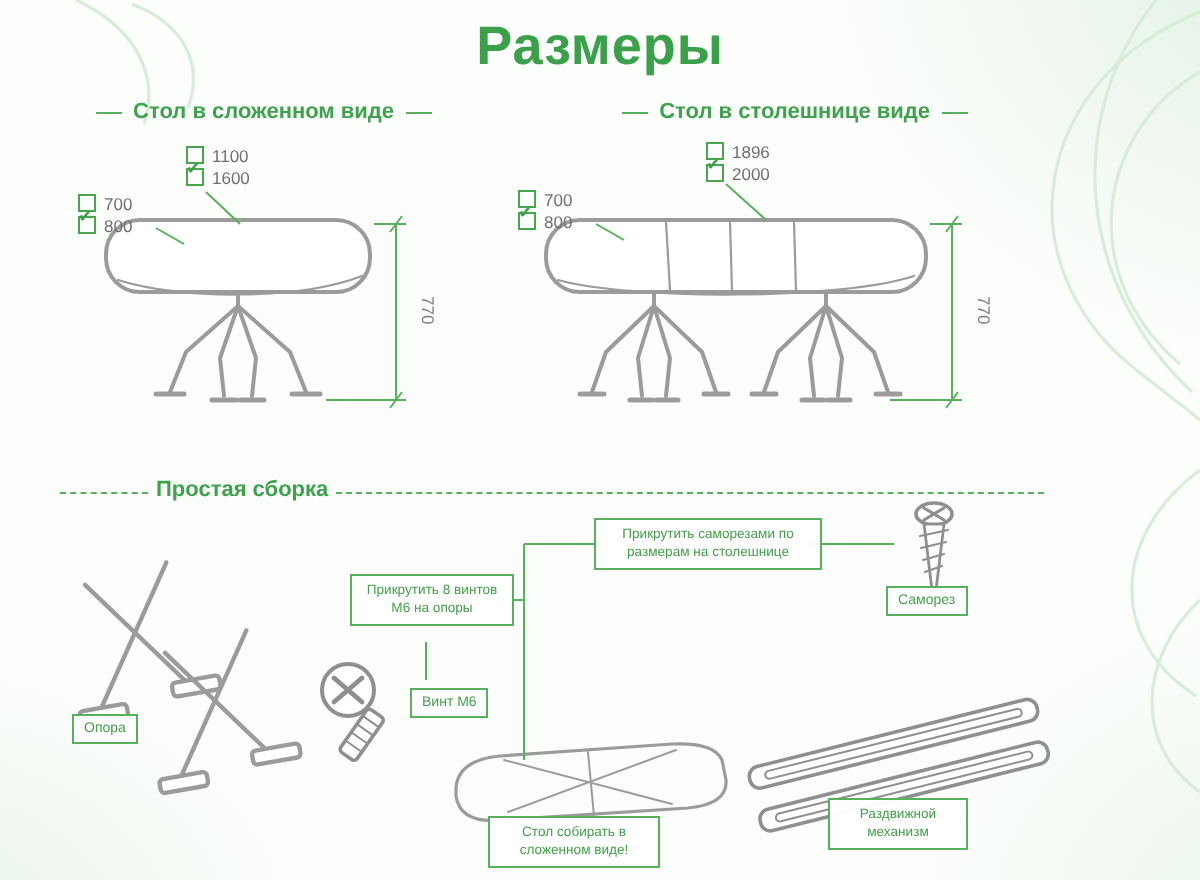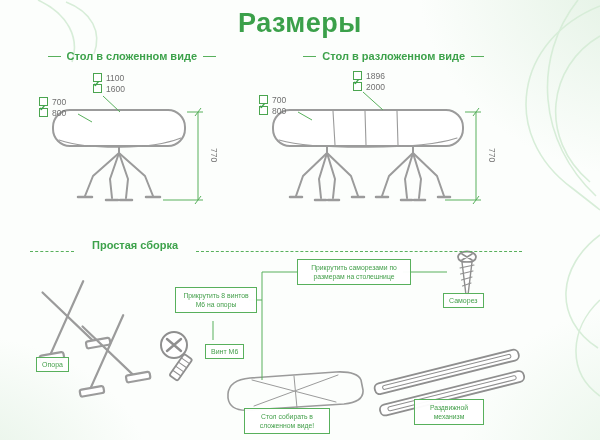--- a/index.html
+++ b/index.html
@@ -17,21 +17,21 @@
   .overlay{position:absolute;left:0;top:0;z-index:1;pointer-events:none;}
   .drawing{z-index:1;}
   .title{text-align:center;font-size:27px;font-weight:bold;color:#3ba04a;letter-spacing:.5px;z-index:2;}
   .hdr{display:flex;align-items:center;justify-content:flex-end;gap:6px;color:#3da24b;font-weight:bold;font-size:11px;z-index:2;white-space:nowrap;}
   .hdr .dash{width:13px;border-top:1.6px solid #58b05c;height:0;}
   .dims{z-index:2;}
   .dim-row{display:flex;align-items:center;gap:4px;height:11px;}
   .cb{width:7px;height:7px;border:1px solid #4aa54f;display:inline-block;position:relative;background:#fff;flex:0 0 auto;}
   .cb .tick{position:absolute;left:-1px;top:-5px;font-size:9px;color:#3da24b;font-weight:bold;line-height:1;}
   .dim-val{font-size:8.5px;color:#6f6f6f;}
-  .divider{display:flex;align-items:flex-end;gap:18px;z-index:2;}
+  .divider{display:flex;align-items:center;gap:4px;z-index:2;}
   .dline{border-top:1.6px dashed #58b05c;height:0;display:inline-block;}
   .dlabel{color:#3da24b;font-weight:bold;font-size:11px;transform:translateY(-1px);white-space:nowrap;}
   .tag{position:absolute;border:1px solid #58b05c;background:rgba(255,255,255,.96);color:#45a04c;text-align:center;
        padding:2px 5px;font-size:7px;line-height:1.3;z-index:2;white-space:nowrap;}
   .callout{position:absolute;border:1px solid #58b05c;background:rgba(255,255,255,.96);color:#45a04c;text-align:center;
        padding:3px 4px;font-size:6.8px;line-height:1.35;z-index:2;}
 </style>
 </head>
 <body>
 
@@ -51,21 +51,21 @@
 
   <div class="title abs" style="left:0;top:8px;width:600px">Размеры</div>
 
   <div class="hdr abs" style="left:40px;top:50px;width:176px">
     <span class="dash"></span>
     <span>Стол в сложенном виде</span>
     <span class="dash"></span>
   </div>
   <div class="hdr abs" style="left:298px;top:50px;width:186px">
     <span class="dash"></span>
-    <span>Стол в разложенном виде</span>
+    <span>Стол в столешнице виде</span>
     <span class="dash"></span>
   </div>
 
   <div class="dims abs" style="left:93px;top:72px">
     <div class="dim-row">
       <span class="cb"></span>
       <span class="dim-val">1100</span>
     </div>
     <div class="dim-row">
       <span class="cb">

